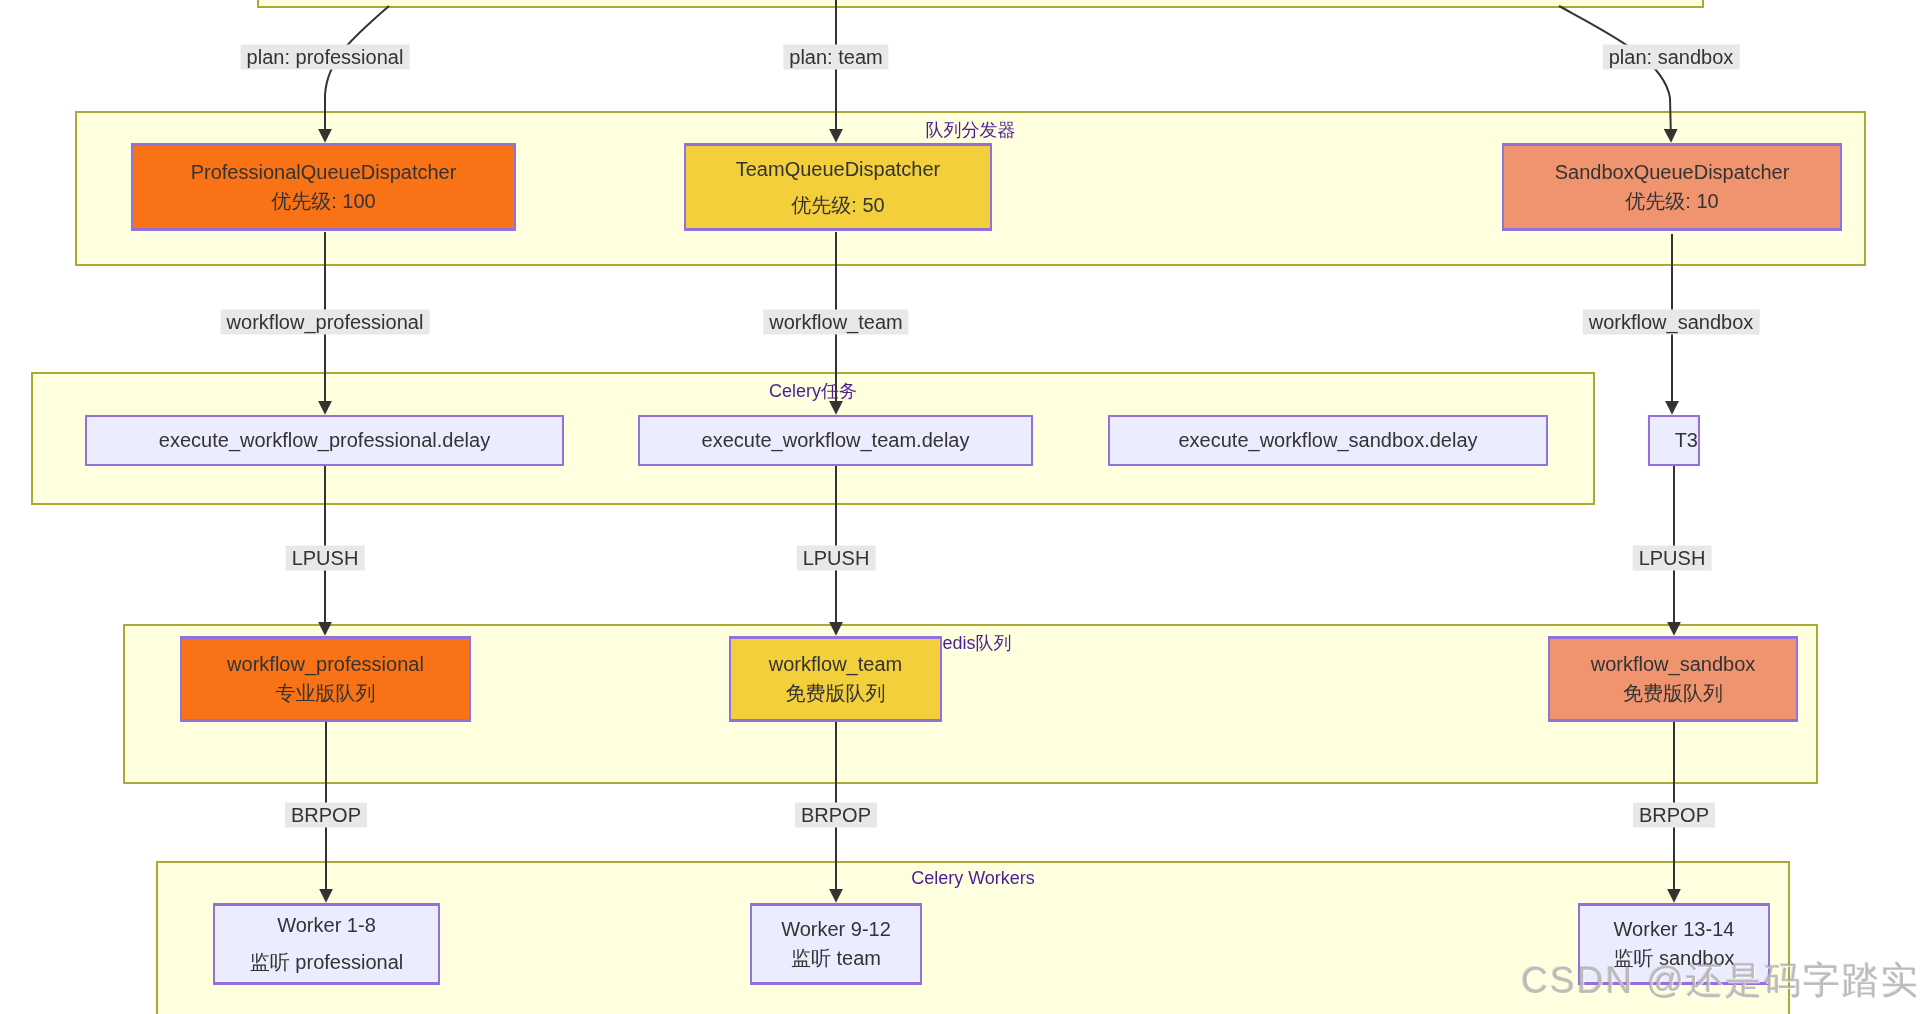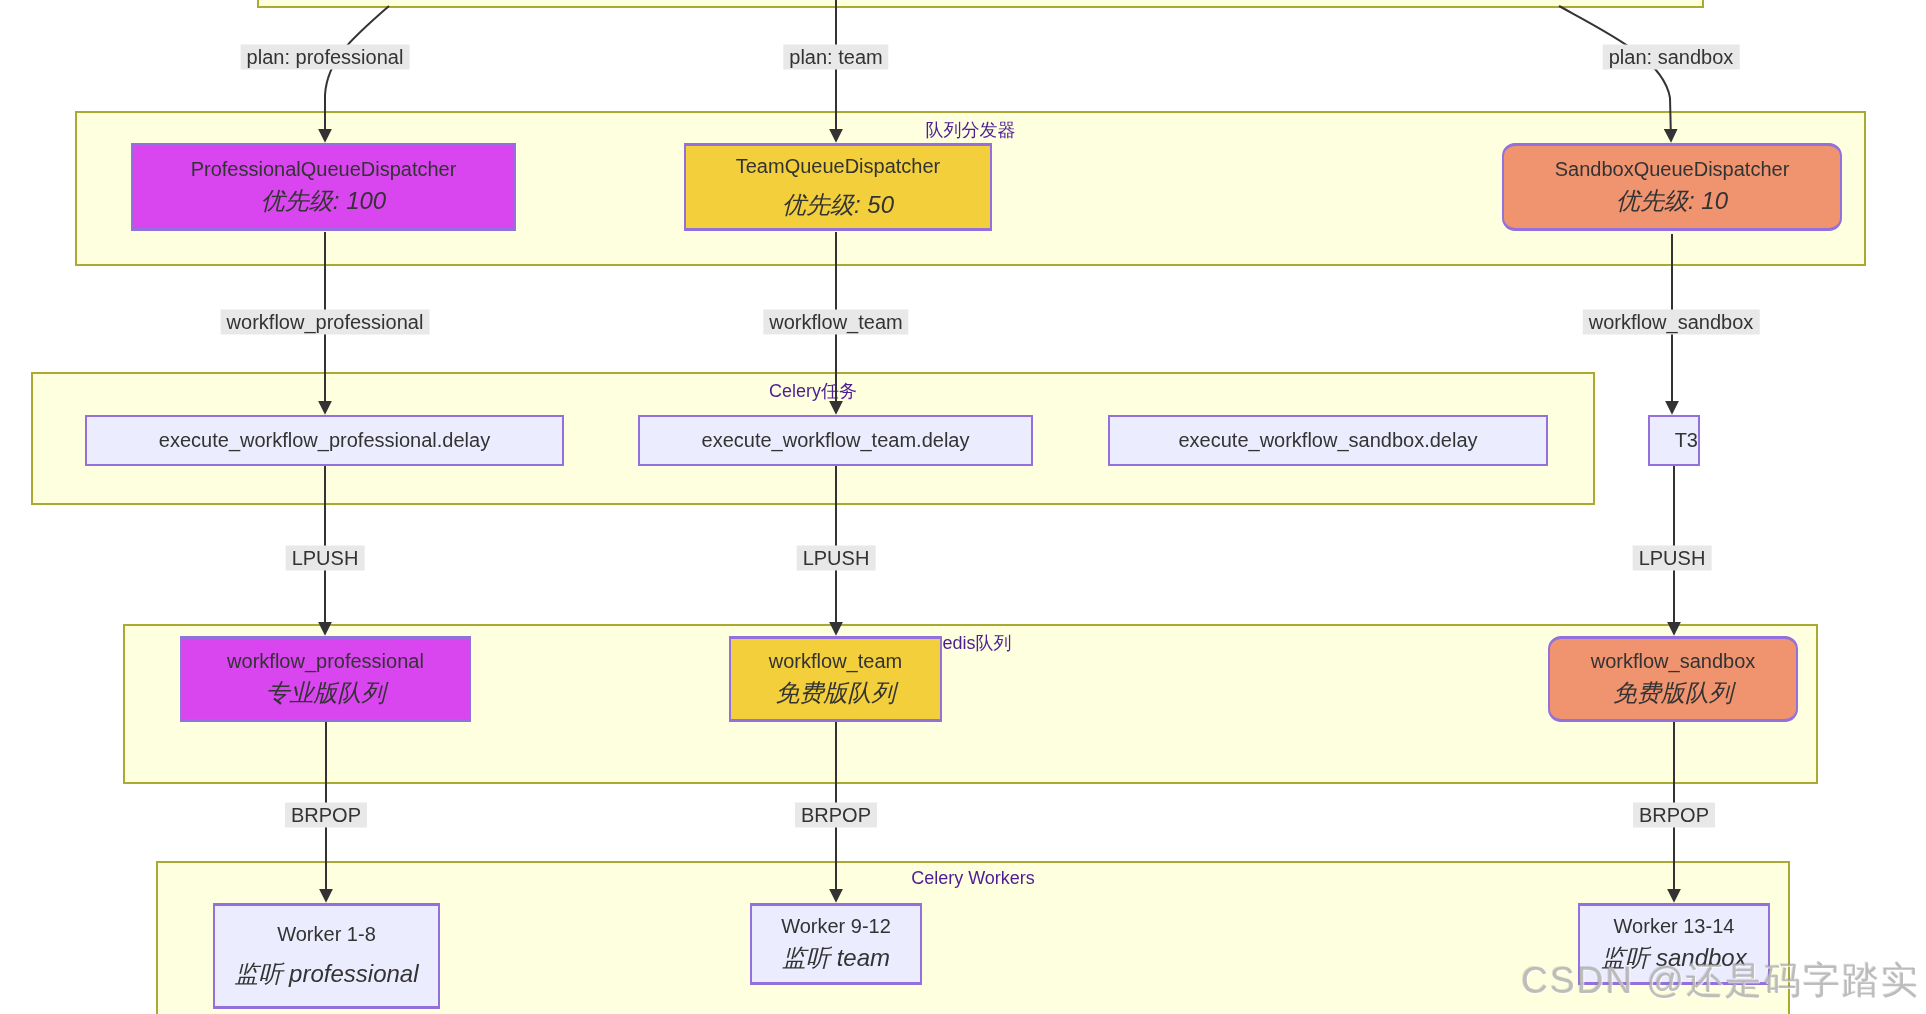--- a/index.html
+++ b/index.html
@@ -17,24 +17,24 @@
     position:absolute; top:5px; left:0; width:100%;
     text-align:center; font-size:18px; color:#4c1d95; white-space:nowrap;
   }
   
   .node {
     position:absolute; display:flex; flex-direction:column;
     justify-content:center; align-items:center; text-align:center;
     font-size:20px; line-height:1.45; color:#333; white-space:nowrap;
     border:2px solid #9370db; background:#ececff;
   }
-  .node .l2 { font-size:24px;font-style:italic; }
-  .fill-green  { background:#d946ef; border-color:#9370db; border-width:3px 2px; }
+  .node .l2 { font-size:20px; }
+  .fill-green  { background:#f97316; border-color:#9370db; border-width:3px 2px; }
   .fill-gold   { background:#f2cf3b; border-color:#9370db; border-width:3px 2px; }
-  .fill-salmon { background:#f0936f; border-color:#9370db; border-width:3px 2px;border-radius:13px; }
+  .fill-salmon { background:#f0936f; border-color:#9370db; border-width:3px 2px; }
   .fill-lav    { background:#ececff; }
   .worker-node { border-width:3px 2px; }
   
   .top-node {
     position:absolute; background:#feffde; border:2px solid #aaaa33;
   }
   
   .elabel {
     position:absolute; transform:translate(-50%,-50%);
     background:#e8e8e8; padding:1px 6px; font-size:20px; color:#333;
@@ -136,21 +136,21 @@
   <div class="node fill-gold" style="left:729px; top:636px; width:213px; height:86px;">
     <div class="l1">workflow_team</div>
     <div class="l2">免费版队列</div>
   </div>
 
   <div class="node fill-salmon" style="left:1548px; top:636px; width:250px; height:86px;">
     <div class="l1">workflow_sandbox</div>
     <div class="l2">免费版队列</div>
   </div>
 
-  <div class="node fill-lav worker-node" style="left:213px; top:903px; width:227px; height:106px;gap:8px;">
+  <div class="node fill-lav worker-node" style="left:213px; top:903px; width:227px; height:82px;gap:8px;">
     <div class="l1">Worker 1-8</div>
     <div class="l2">监听 professional</div>
   </div>
 
   <div class="node fill-lav worker-node" style="left:750px; top:903px; width:172px; height:82px;">
     <div class="l1">Worker 9-12</div>
     <div class="l2">监听 team</div>
   </div>
 
   <div class="node fill-lav worker-node" style="left:1578px; top:903px; width:192px; height:82px;">

